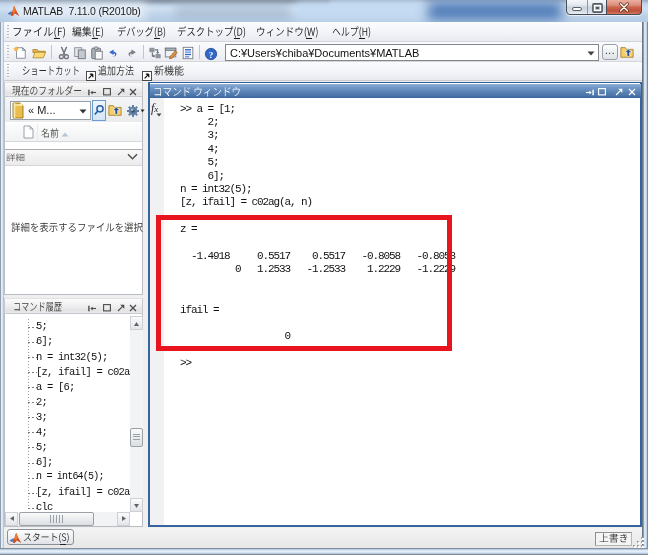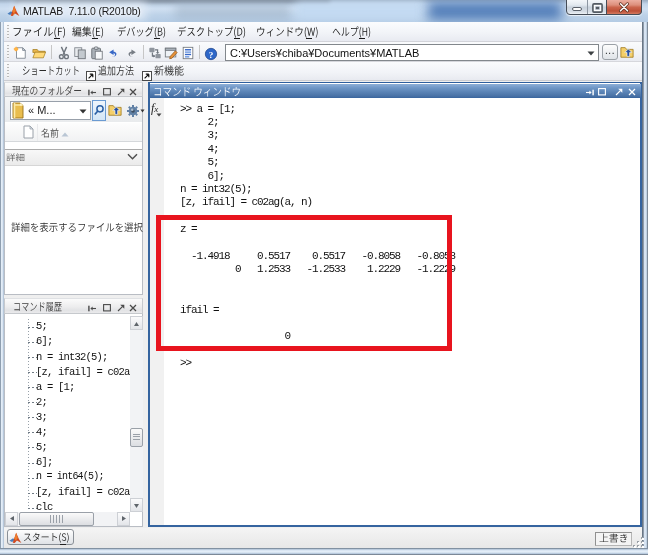--- a/index.html
+++ b/index.html
@@ -279,21 +279,21 @@
 <div class="abs" style="left:23px;top:3px;width:1px;height:190px;background:repeating-linear-gradient(180deg,#98a1aa 0,#98a1aa 1px,transparent 1px,transparent 3px)"></div>
 <div class="abs" style="left:23px;top:10.8px;width:9px;height:1px;background:repeating-linear-gradient(90deg,#707b85 0,#707b85 2.2px,transparent 2.2px,transparent 3.8px)"></div>
 <pre class="abs" style="left:31px;top:4.3px;font-size:10.5px;letter-spacing:-0.8px;color:#111">5;</pre>
 <div class="abs" style="left:23px;top:25.9px;width:9px;height:1px;background:repeating-linear-gradient(90deg,#707b85 0,#707b85 2.2px,transparent 2.2px,transparent 3.8px)"></div>
 <pre class="abs" style="left:31px;top:19.4px;font-size:10.5px;letter-spacing:-0.8px;color:#111">6];</pre>
 <div class="abs" style="left:23px;top:41.0px;width:9px;height:1px;background:repeating-linear-gradient(90deg,#707b85 0,#707b85 2.2px,transparent 2.2px,transparent 3.8px)"></div>
 <pre class="abs" style="left:31px;top:34.5px;font-size:10.5px;letter-spacing:-0.8px;color:#111">n = int32(5);</pre>
 <div class="abs" style="left:23px;top:56.0px;width:9px;height:1px;background:repeating-linear-gradient(90deg,#707b85 0,#707b85 2.2px,transparent 2.2px,transparent 3.8px)"></div>
 <pre class="abs" style="left:31px;top:49.5px;font-size:10.5px;letter-spacing:-0.8px;color:#111">[z, ifail] = c02ag</pre>
 <div class="abs" style="left:23px;top:71.1px;width:9px;height:1px;background:repeating-linear-gradient(90deg,#707b85 0,#707b85 2.2px,transparent 2.2px,transparent 3.8px)"></div>
-<pre class="abs" style="left:31px;top:64.6px;font-size:10.5px;letter-spacing:-0.8px;color:#111">a = [1;</pre>
+<pre class="abs" style="left:31px;top:64.6px;font-size:10.5px;letter-spacing:-0.8px;color:#111">a = [6;</pre>
 <div class="abs" style="left:23px;top:86.2px;width:9px;height:1px;background:repeating-linear-gradient(90deg,#707b85 0,#707b85 2.2px,transparent 2.2px,transparent 3.8px)"></div>
 <pre class="abs" style="left:31px;top:79.7px;font-size:10.5px;letter-spacing:-0.8px;color:#111">2;</pre>
 <div class="abs" style="left:23px;top:101.3px;width:9px;height:1px;background:repeating-linear-gradient(90deg,#707b85 0,#707b85 2.2px,transparent 2.2px,transparent 3.8px)"></div>
 <pre class="abs" style="left:31px;top:94.8px;font-size:10.5px;letter-spacing:-0.8px;color:#111">3;</pre>
 <div class="abs" style="left:23px;top:116.4px;width:9px;height:1px;background:repeating-linear-gradient(90deg,#707b85 0,#707b85 2.2px,transparent 2.2px,transparent 3.8px)"></div>
 <pre class="abs" style="left:31px;top:109.9px;font-size:10.5px;letter-spacing:-0.8px;color:#111">4;</pre>
 <div class="abs" style="left:23px;top:131.4px;width:9px;height:1px;background:repeating-linear-gradient(90deg,#707b85 0,#707b85 2.2px,transparent 2.2px,transparent 3.8px)"></div>
 <pre class="abs" style="left:31px;top:124.9px;font-size:10.5px;letter-spacing:-0.8px;color:#111">5;</pre>
 <div class="abs" style="left:23px;top:146.5px;width:9px;height:1px;background:repeating-linear-gradient(90deg,#707b85 0,#707b85 2.2px,transparent 2.2px,transparent 3.8px)"></div>
 <pre class="abs" style="left:31px;top:140.0px;font-size:10.5px;letter-spacing:-0.8px;color:#111">6];</pre>

